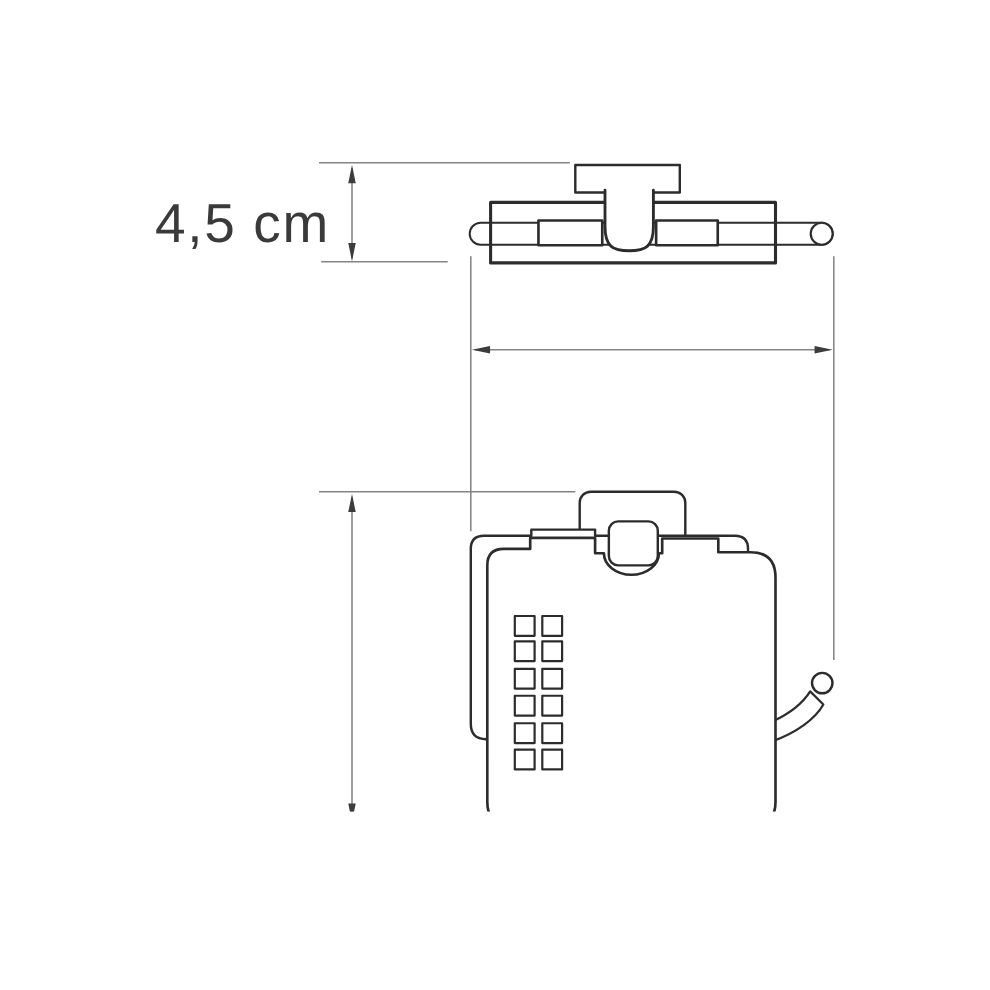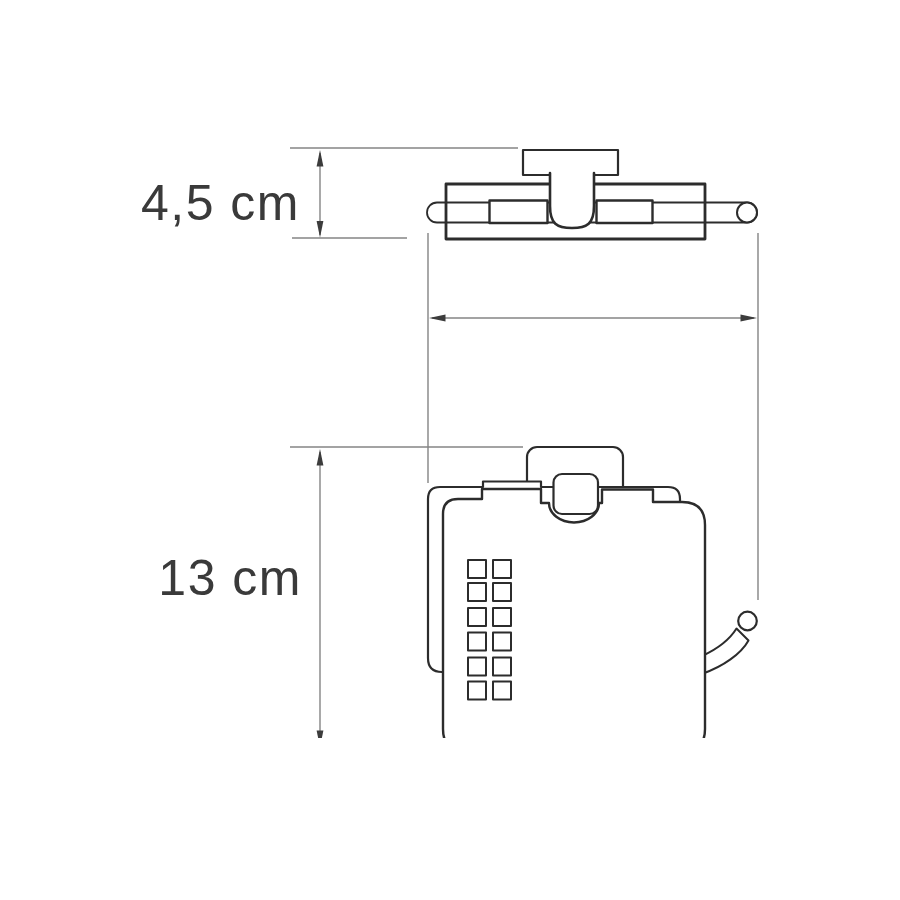--- a/index.html
+++ b/index.html
@@ -102,15 +102,14 @@
         <rect class="outline" x="493" y="632.5" width="18" height="18" stroke-width="2"></rect>
         <rect class="outline" x="468" y="657.5" width="18" height="18" stroke-width="2"></rect>
         <rect class="outline" x="493" y="657.5" width="18" height="18" stroke-width="2"></rect>
         <rect class="outline" x="468" y="681.5" width="18" height="18" stroke-width="2"></rect>
         <rect class="outline" x="493" y="681.5" width="18" height="18" stroke-width="2"></rect>
       </g>
     </g>
   </svg>
 
   <div class="dim-label" id="label-depth">4,5 cm</div>
-  <div class="dim-label" id="label-height">13 cm</div>
 
 </div>
 
 </body></html>

